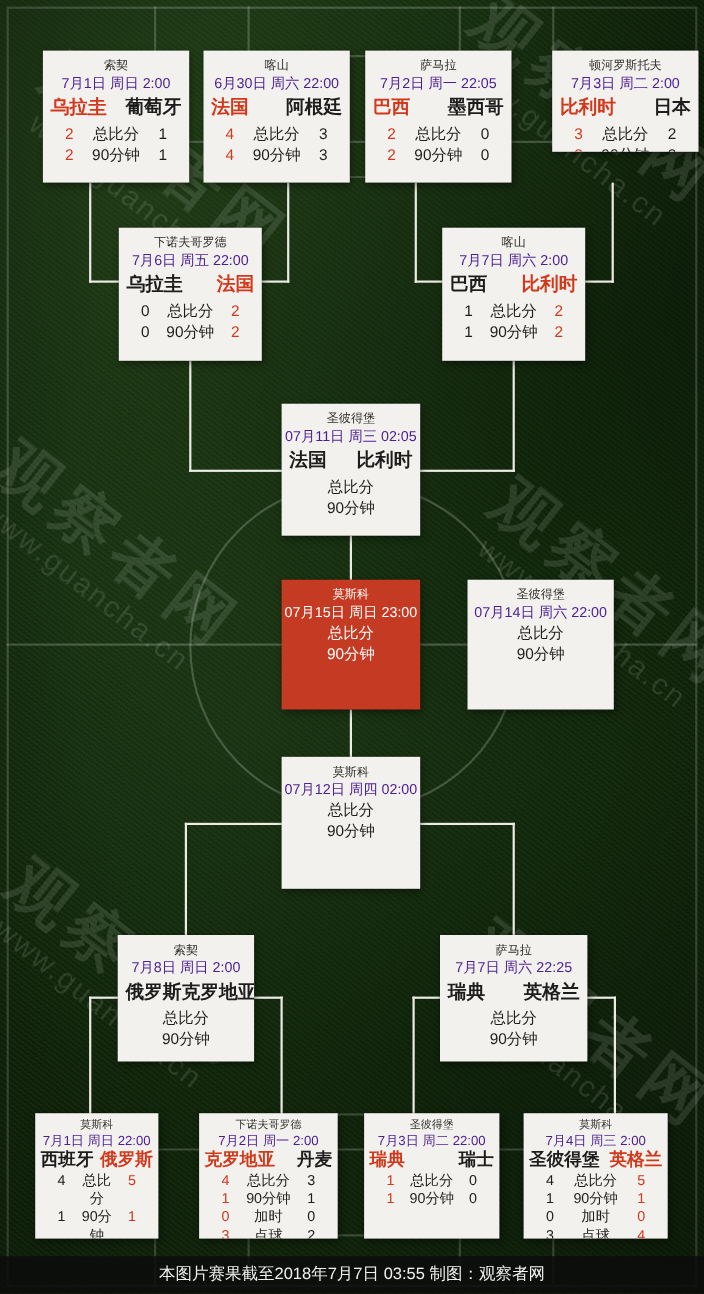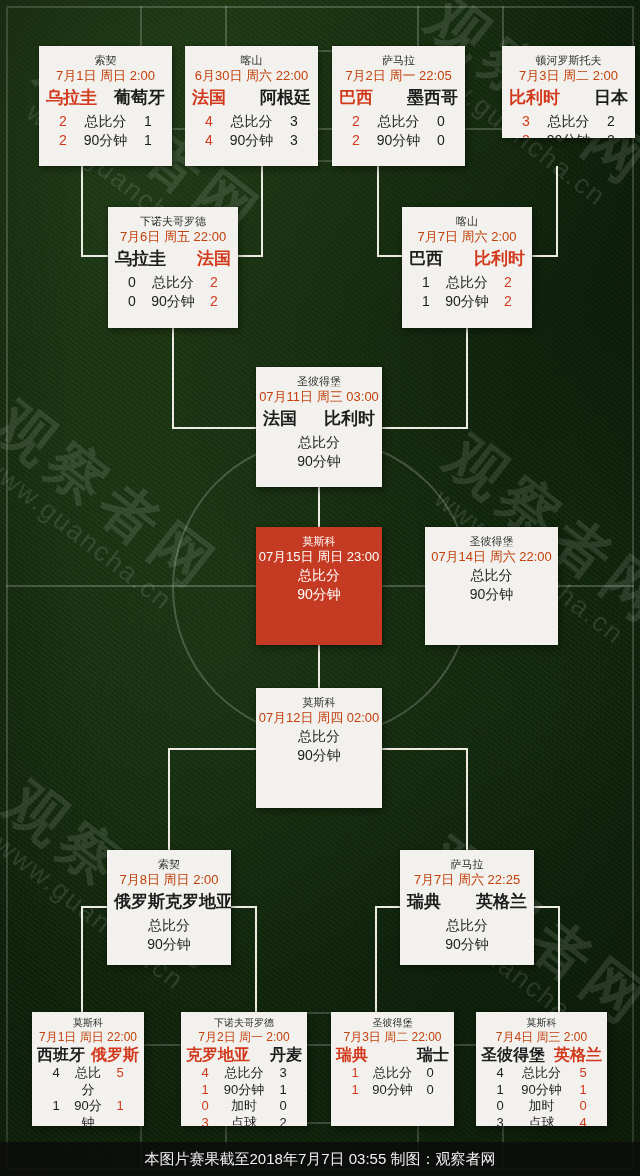--- a/index.html
+++ b/index.html
@@ -29,21 +29,21 @@
   .wm-url{font-size:27px;letter-spacing:2px;line-height:34px}
   .wm1{left:8px;top:110px}.wm2{left:398px;top:58px}.wm3{left:-36px;top:462px}
   .wm4{left:416px;top:496px}.wm5{left:-24px;top:842px}.wm6{left:396px;top:898px}
   
   .bline{position:absolute;background:#ecebe4;z-index:3}
   
   .card{position:absolute;z-index:4;background:var(--card-bg,#f2f1ed);color:#1d1d1d;
         text-align:center;overflow:hidden;
         box-shadow:0 0 0 1px rgba(0,0,0,.10),2px 3px 7px rgba(0,0,0,.38)}
   .venue{font-size:11px;line-height:14px;margin-top:7px;color:#2e2e2e}
-  .date{font-size:13px;line-height:18px;color:#c2410c;white-space:nowrap}
+  .date{font-size:13px;line-height:18px;color:#4c1d95;white-space:nowrap}
   .teams{display:flex;justify-content:space-between;padding:0 7px;font-weight:bold;
          font-size:17px;line-height:24px;margin:1px 0 2px;white-space:nowrap}
   .srow{display:grid;grid-template-columns:30px 1fr 30px;font-size:14px;line-height:19px;padding:0 9px}
   .srow .lbl{color:#1d1d1d}
   .win{color:var(--accent,#d2391c)}
   .final-card{background:var(--final-bg,#c43a22);color:#fff}
   .final-card .venue,.final-card .date,.final-card .lbl,.final-card .teams span{color:#fff}
   .compact .venue{font-size:10px;line-height:13px;margin-top:4px}
   .compact .date{font-size:12px;line-height:16px}
   .compact .teams{font-size:16px;line-height:20px;margin:0;padding:0 5px}
@@ -247,21 +247,21 @@
           <span class="s win">2</span>
         </div>
         <div class="srow">
           <span class="s">1</span>
           <span class="lbl">90分钟</span>
           <span class="s win">2</span>
         </div>
       </div>
       <div class="card m-sf1">
         <div class="venue">圣彼得堡</div>
-        <div class="date">07月11日 周三 03:00</div>
+        <div class="date">07月11日 周三 02:05</div>
         <div class="teams">
           <span class="team">法国</span>
           <span class="team">比利时</span>
         </div>
         <div class="srow">
           <span class="s"></span>
           <span class="lbl">总比分</span>
           <span class="s"></span>
         </div>
         <div class="srow">

